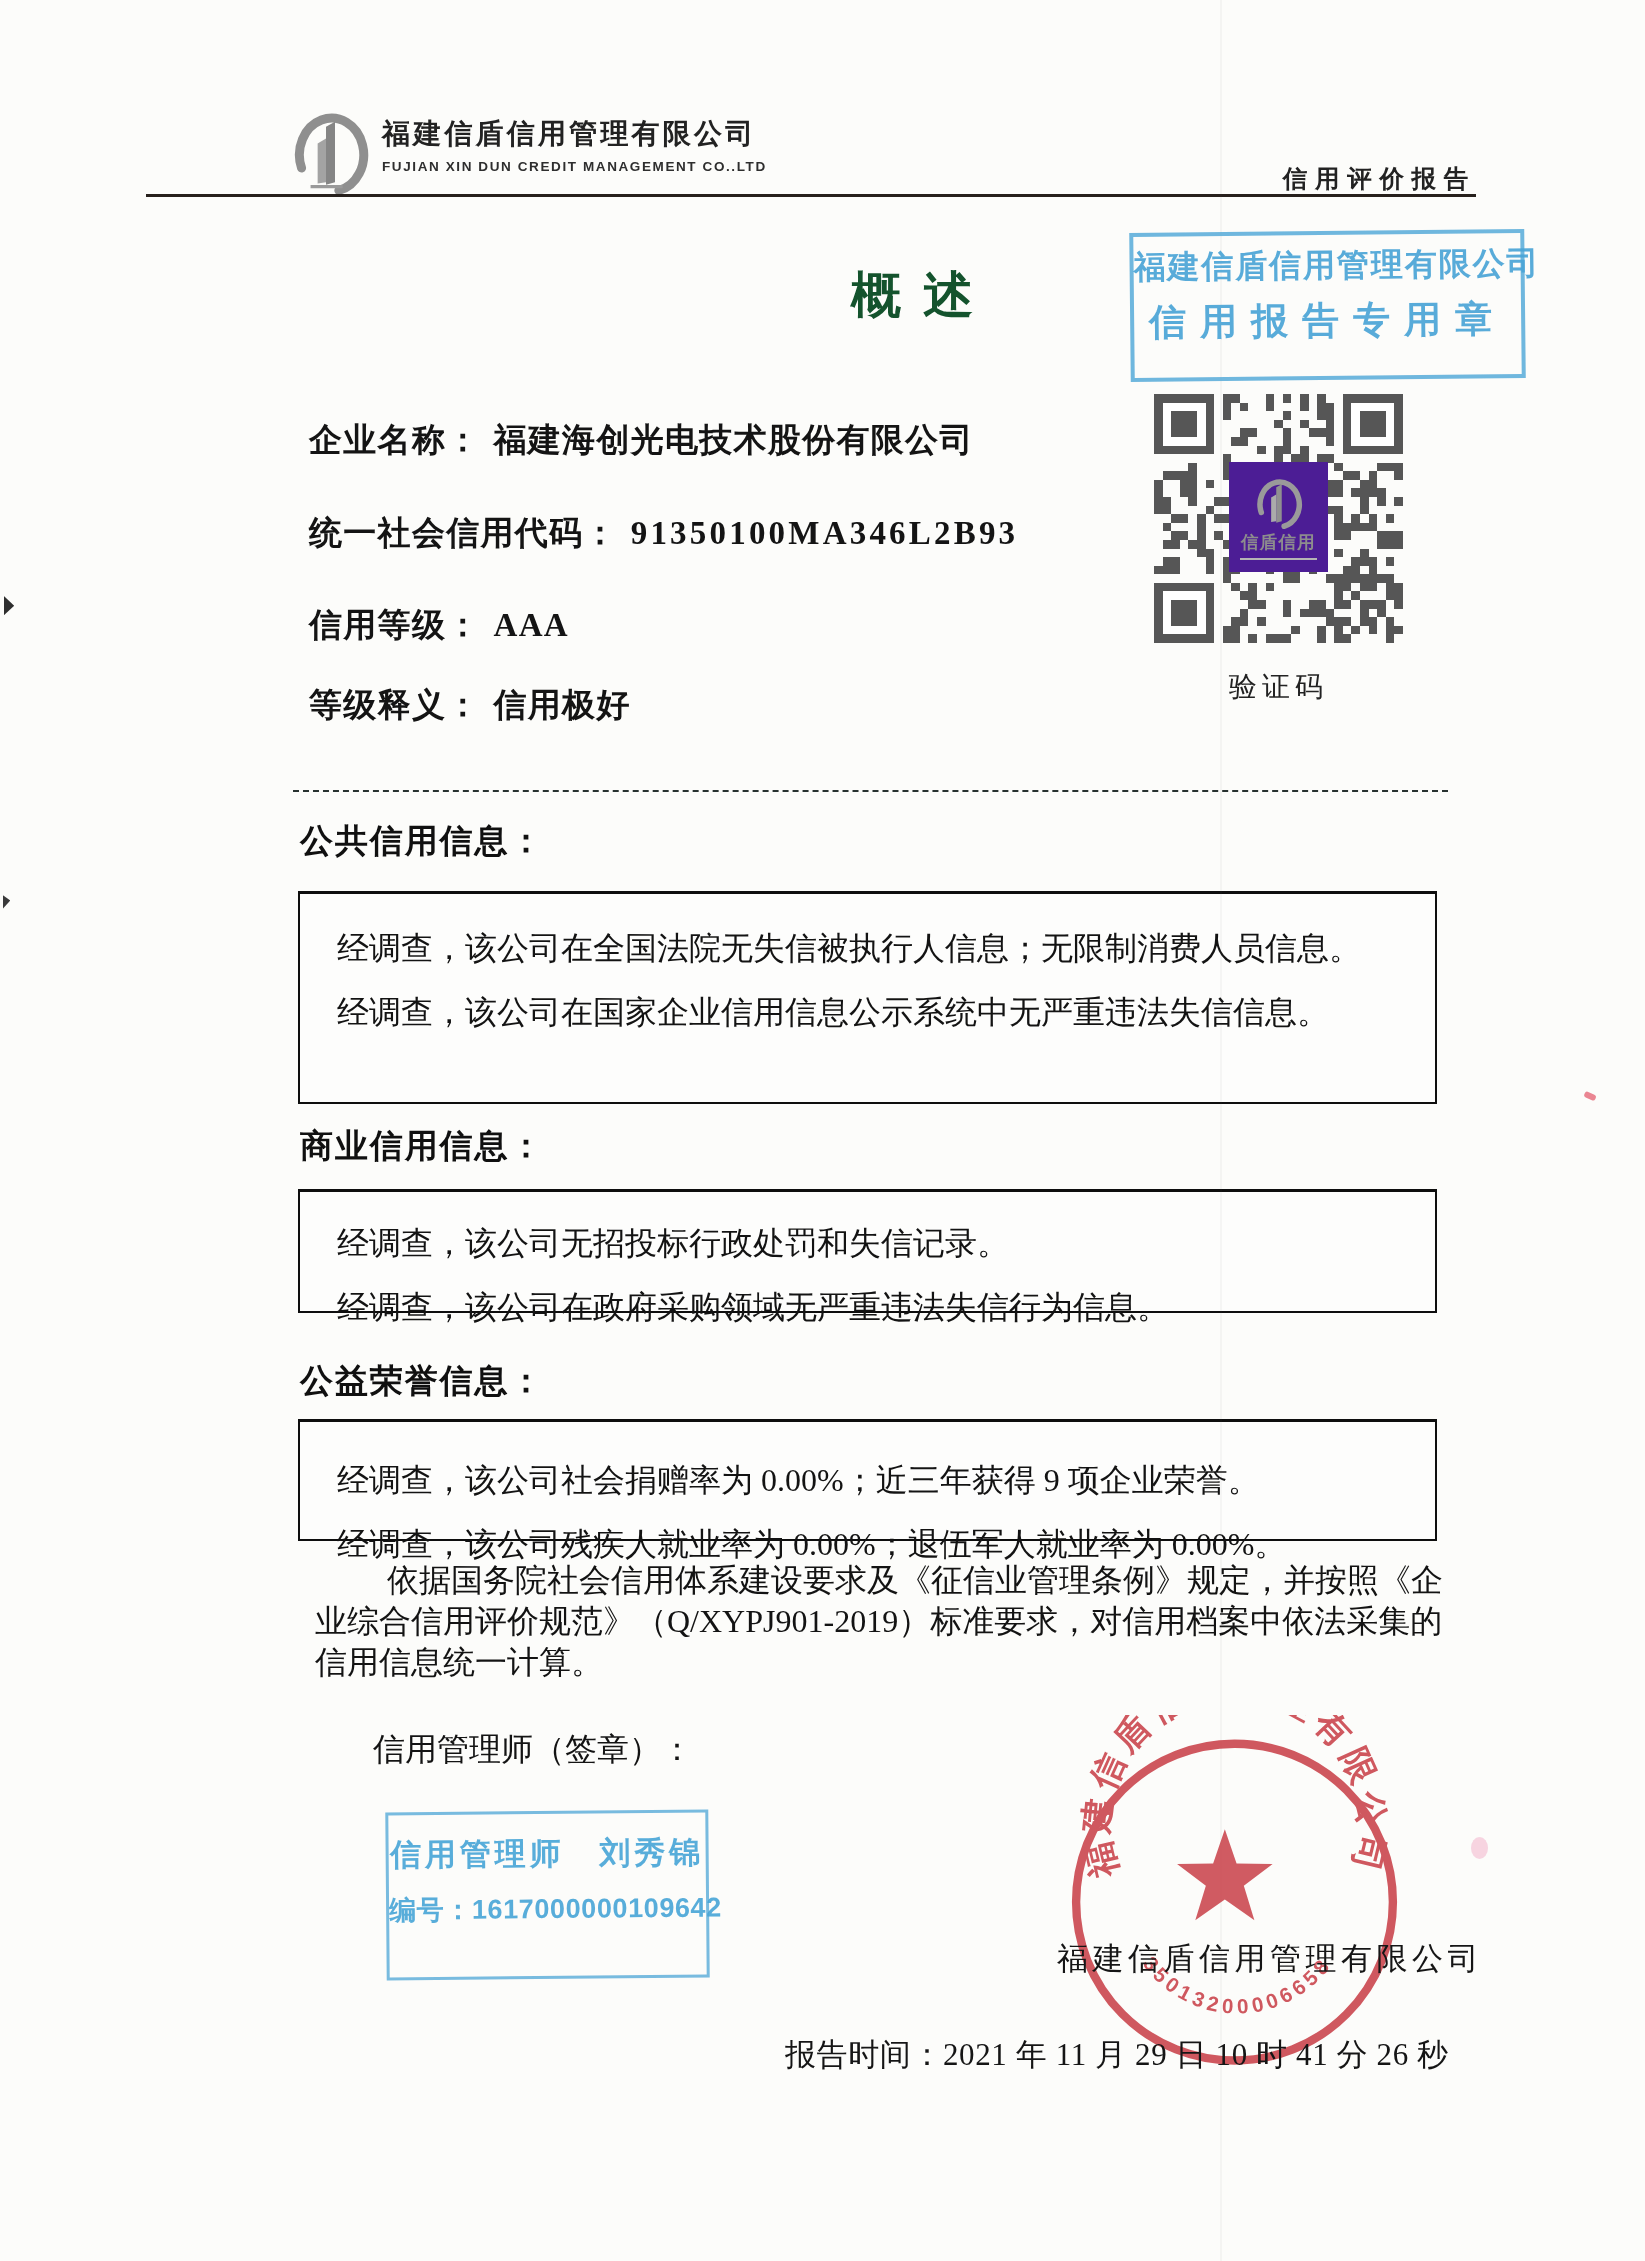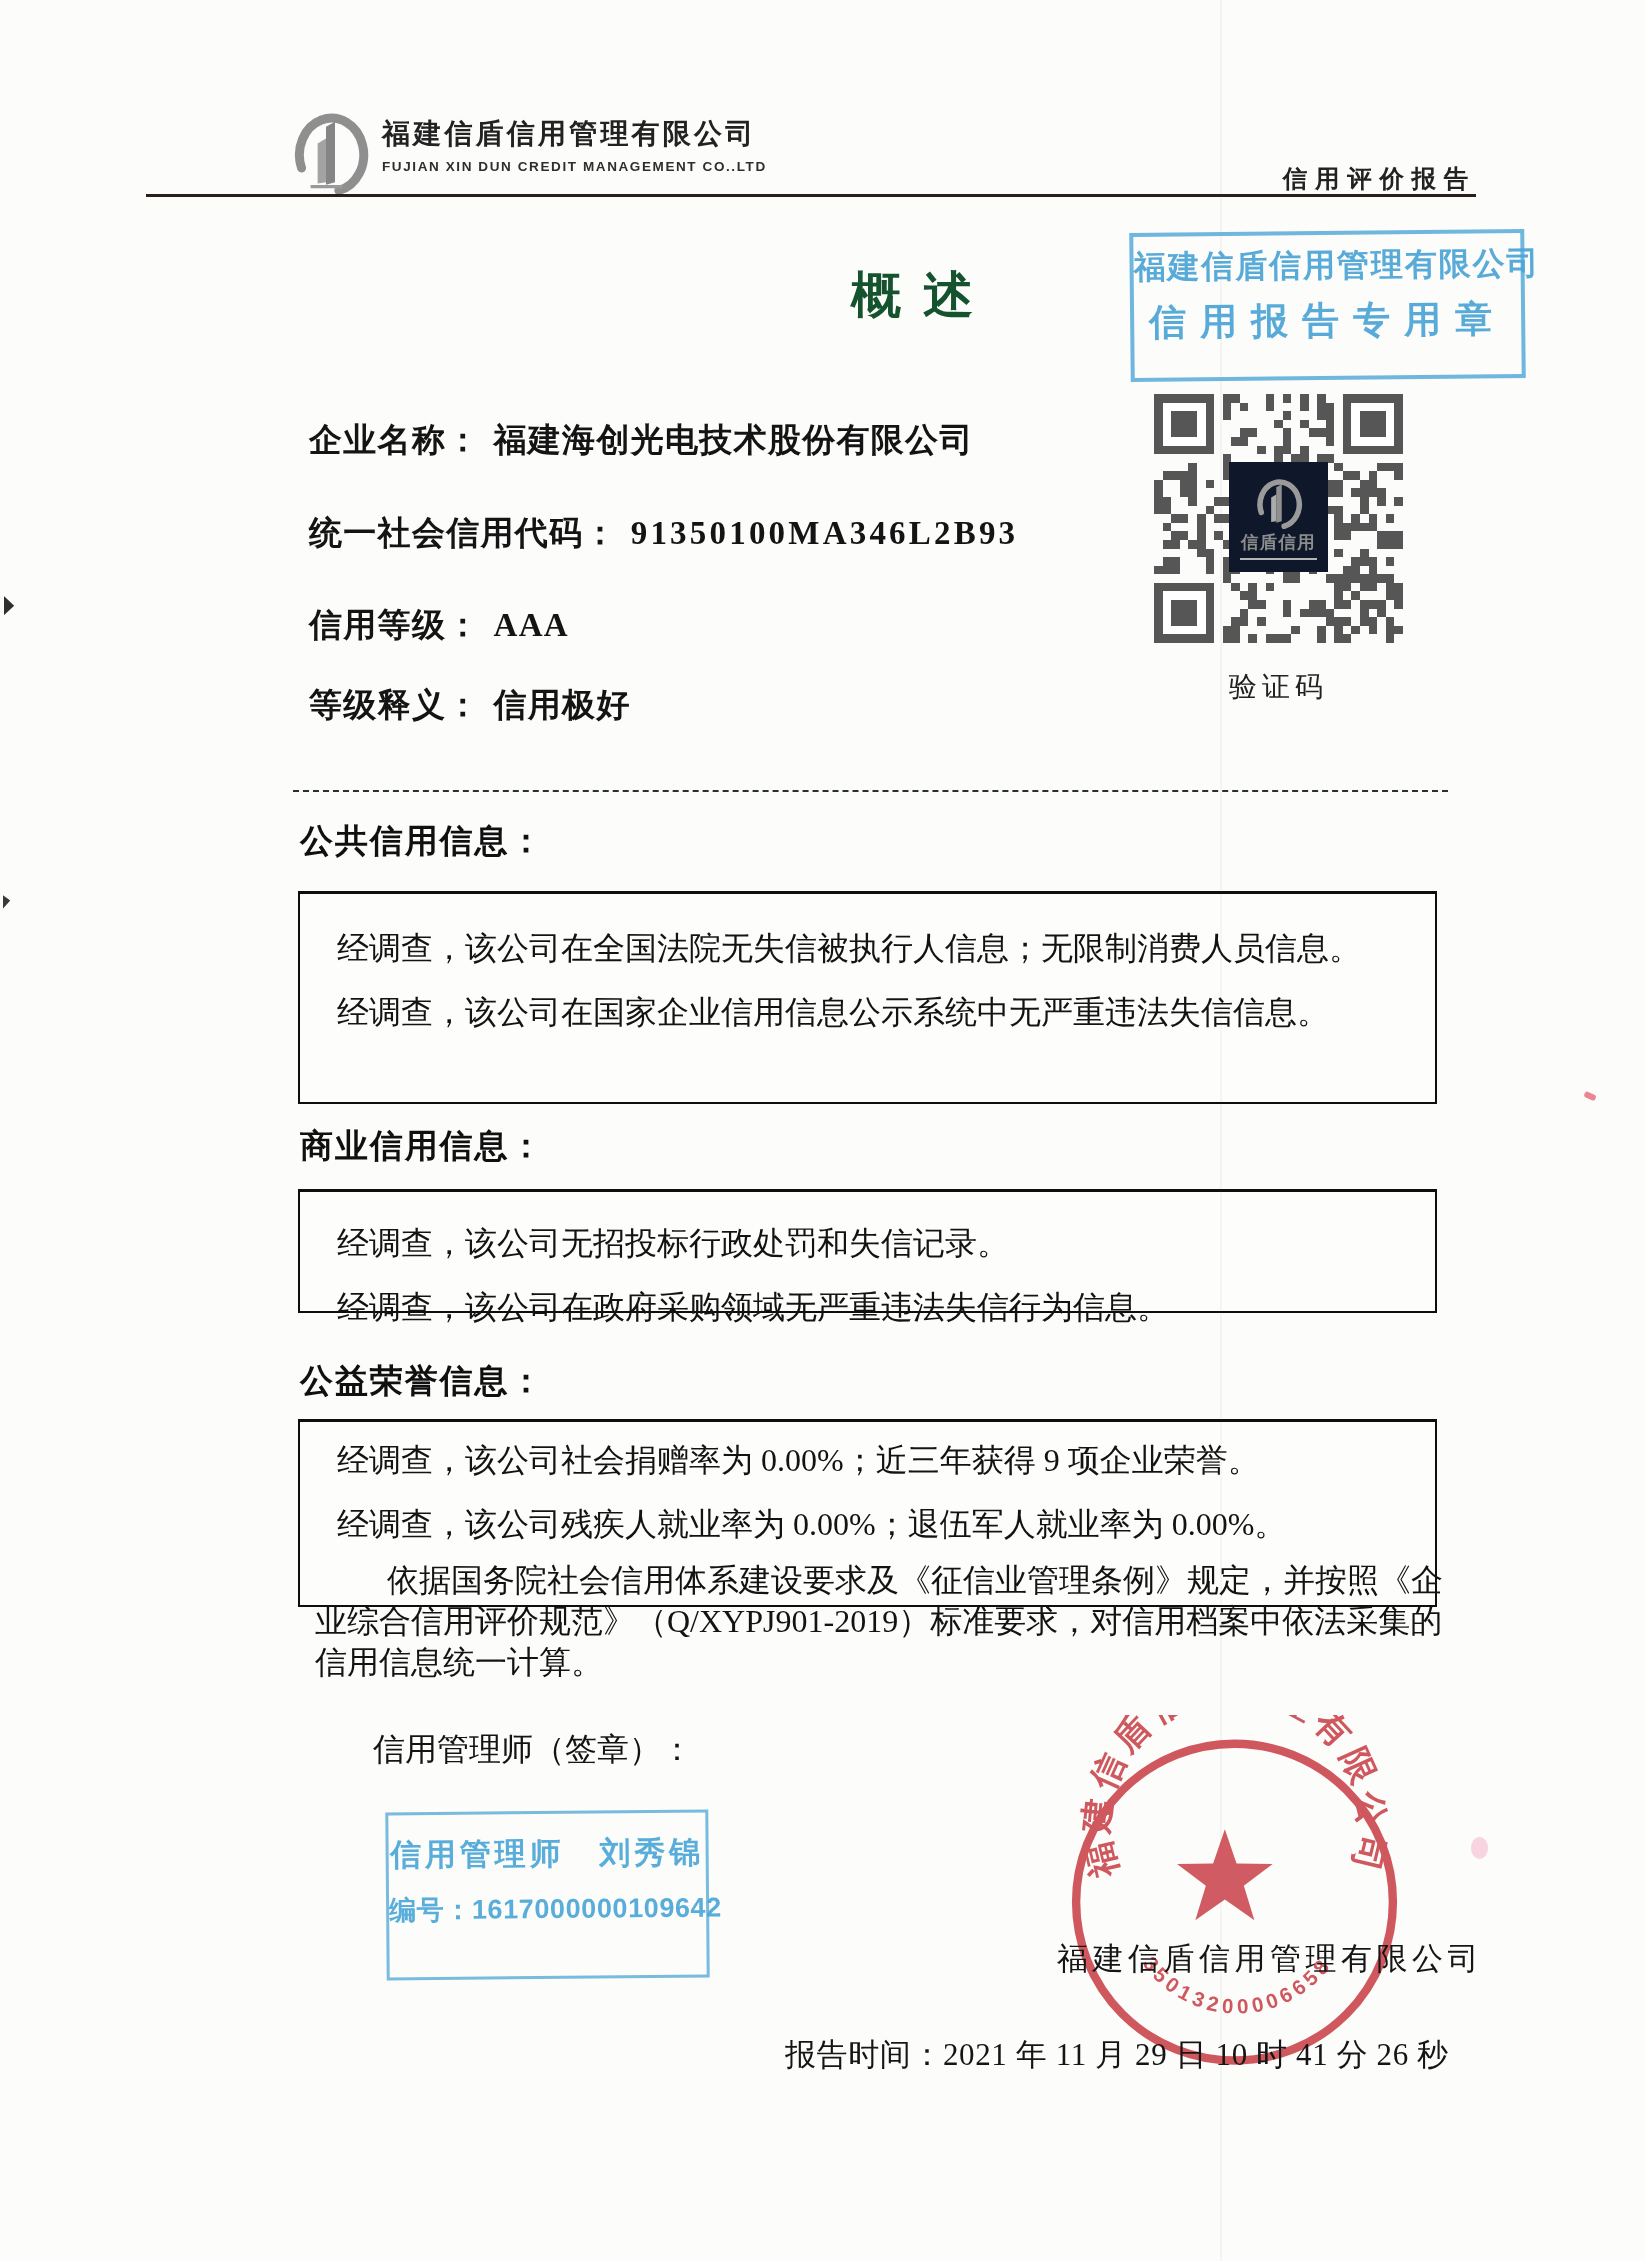--- a/index.html
+++ b/index.html
@@ -30,21 +30,21 @@
     border:4.5px solid rgba(86,170,216,.85);transform:rotate(-.6deg);
     color:rgba(74,164,214,.92);text-align:center;z-index:3;}
   .stamp-blue-top .l1{margin-top:9px;font-size:32px;font-weight:700;letter-spacing:1.9px;
     font-family:"Liberation Sans","DejaVu Sans",sans-serif;white-space:nowrap;}
   .stamp-blue-top .l2{margin-top:7.7px;font-size:37px;font-weight:700;letter-spacing:14px;
     font-family:"Liberation Sans","DejaVu Sans",sans-serif;white-space:nowrap;}
 
   
   .qr-wrap{left:1154px;top:394px;width:249px;height:249px;z-index:2;}
   .qr-wrap svg{width:100%;height:100%;}
-  .qr-center{left:1229px;top:462px;width:99px;height:110px;background:#0f172a;
+  .qr-center{left:1229px;top:462px;width:99px;height:110px;background:#4c1d95;
     display:flex;flex-direction:column;align-items:center;justify-content:center;z-index:3;}
   .qr-center .mini-logo{width:50px;height:55px;}
   .qr-center .qr-brand{font-family:"Liberation Sans","DejaVu Sans",sans-serif;
     font-weight:700;font-size:17.4px;color:#8d8d8d;letter-spacing:1.3px;margin-top:1.3px;white-space:nowrap;}
   .qr-center .qr-subline{width:77px;height:1.9px;background:#b5b5b5;margin-top:3.9px;}
   .qr-caption{left:1154px;top:668px;width:249px;text-align:center;
     font-size:28px;letter-spacing:5.2px;color:#222;}
 
   
   .field{left:309px;white-space:nowrap;font-size:33px;font-weight:700;color:#141414;letter-spacing:1.3px;}
@@ -56,21 +56,21 @@
   .dashed-rule{left:293px;top:790px;width:1155px;height:0;border-top:2.6px dashed #27312f;}
 
   
   .sec-heading{left:300px;font-size:33px;font-weight:700;letter-spacing:1.9px;color:#101010;
     font-family:"Liberation Sans","DejaVu Sans",sans-serif;white-space:nowrap;}
   .h1{top:819px;} .h2{top:1124px;} .h3{top:1359px;}
   .info-box{left:298px;width:1139px;border:2.6px solid #0e0e0e;border-top-width:3.9px;
     padding:0 15.5px 0 37px;box-sizing:border-box;background:rgba(255,255,255,.35);}
   .b1{top:891px;height:213px;padding-top:22px;}
   .b2{top:1189px;height:124px;padding-top:19.3px;}
-  .b3{top:1419px;height:188px;padding-top:6px;}
+  .b3{top:1419px;height:122px;padding-top:26px;}
   .info-line{font-size:32px;line-height:64px;color:#131313;white-space:nowrap;}
 
   
   .conclusion{left:315px;top:1560px;width:1167px;font-size:32px;line-height:41px;color:#131313;}
   .conclusion .indent{padding-left:72px;}
   .validity{left:373px;top:1686px;font-size:32px;color:#131313;white-space:nowrap;}
   .signer{left:373px;top:1728px;font-size:32px;color:#131313;white-space:nowrap;}
 
   
   .stamp-blue-mgr{left:386px;top:1811px;width:317px;height:162px;

